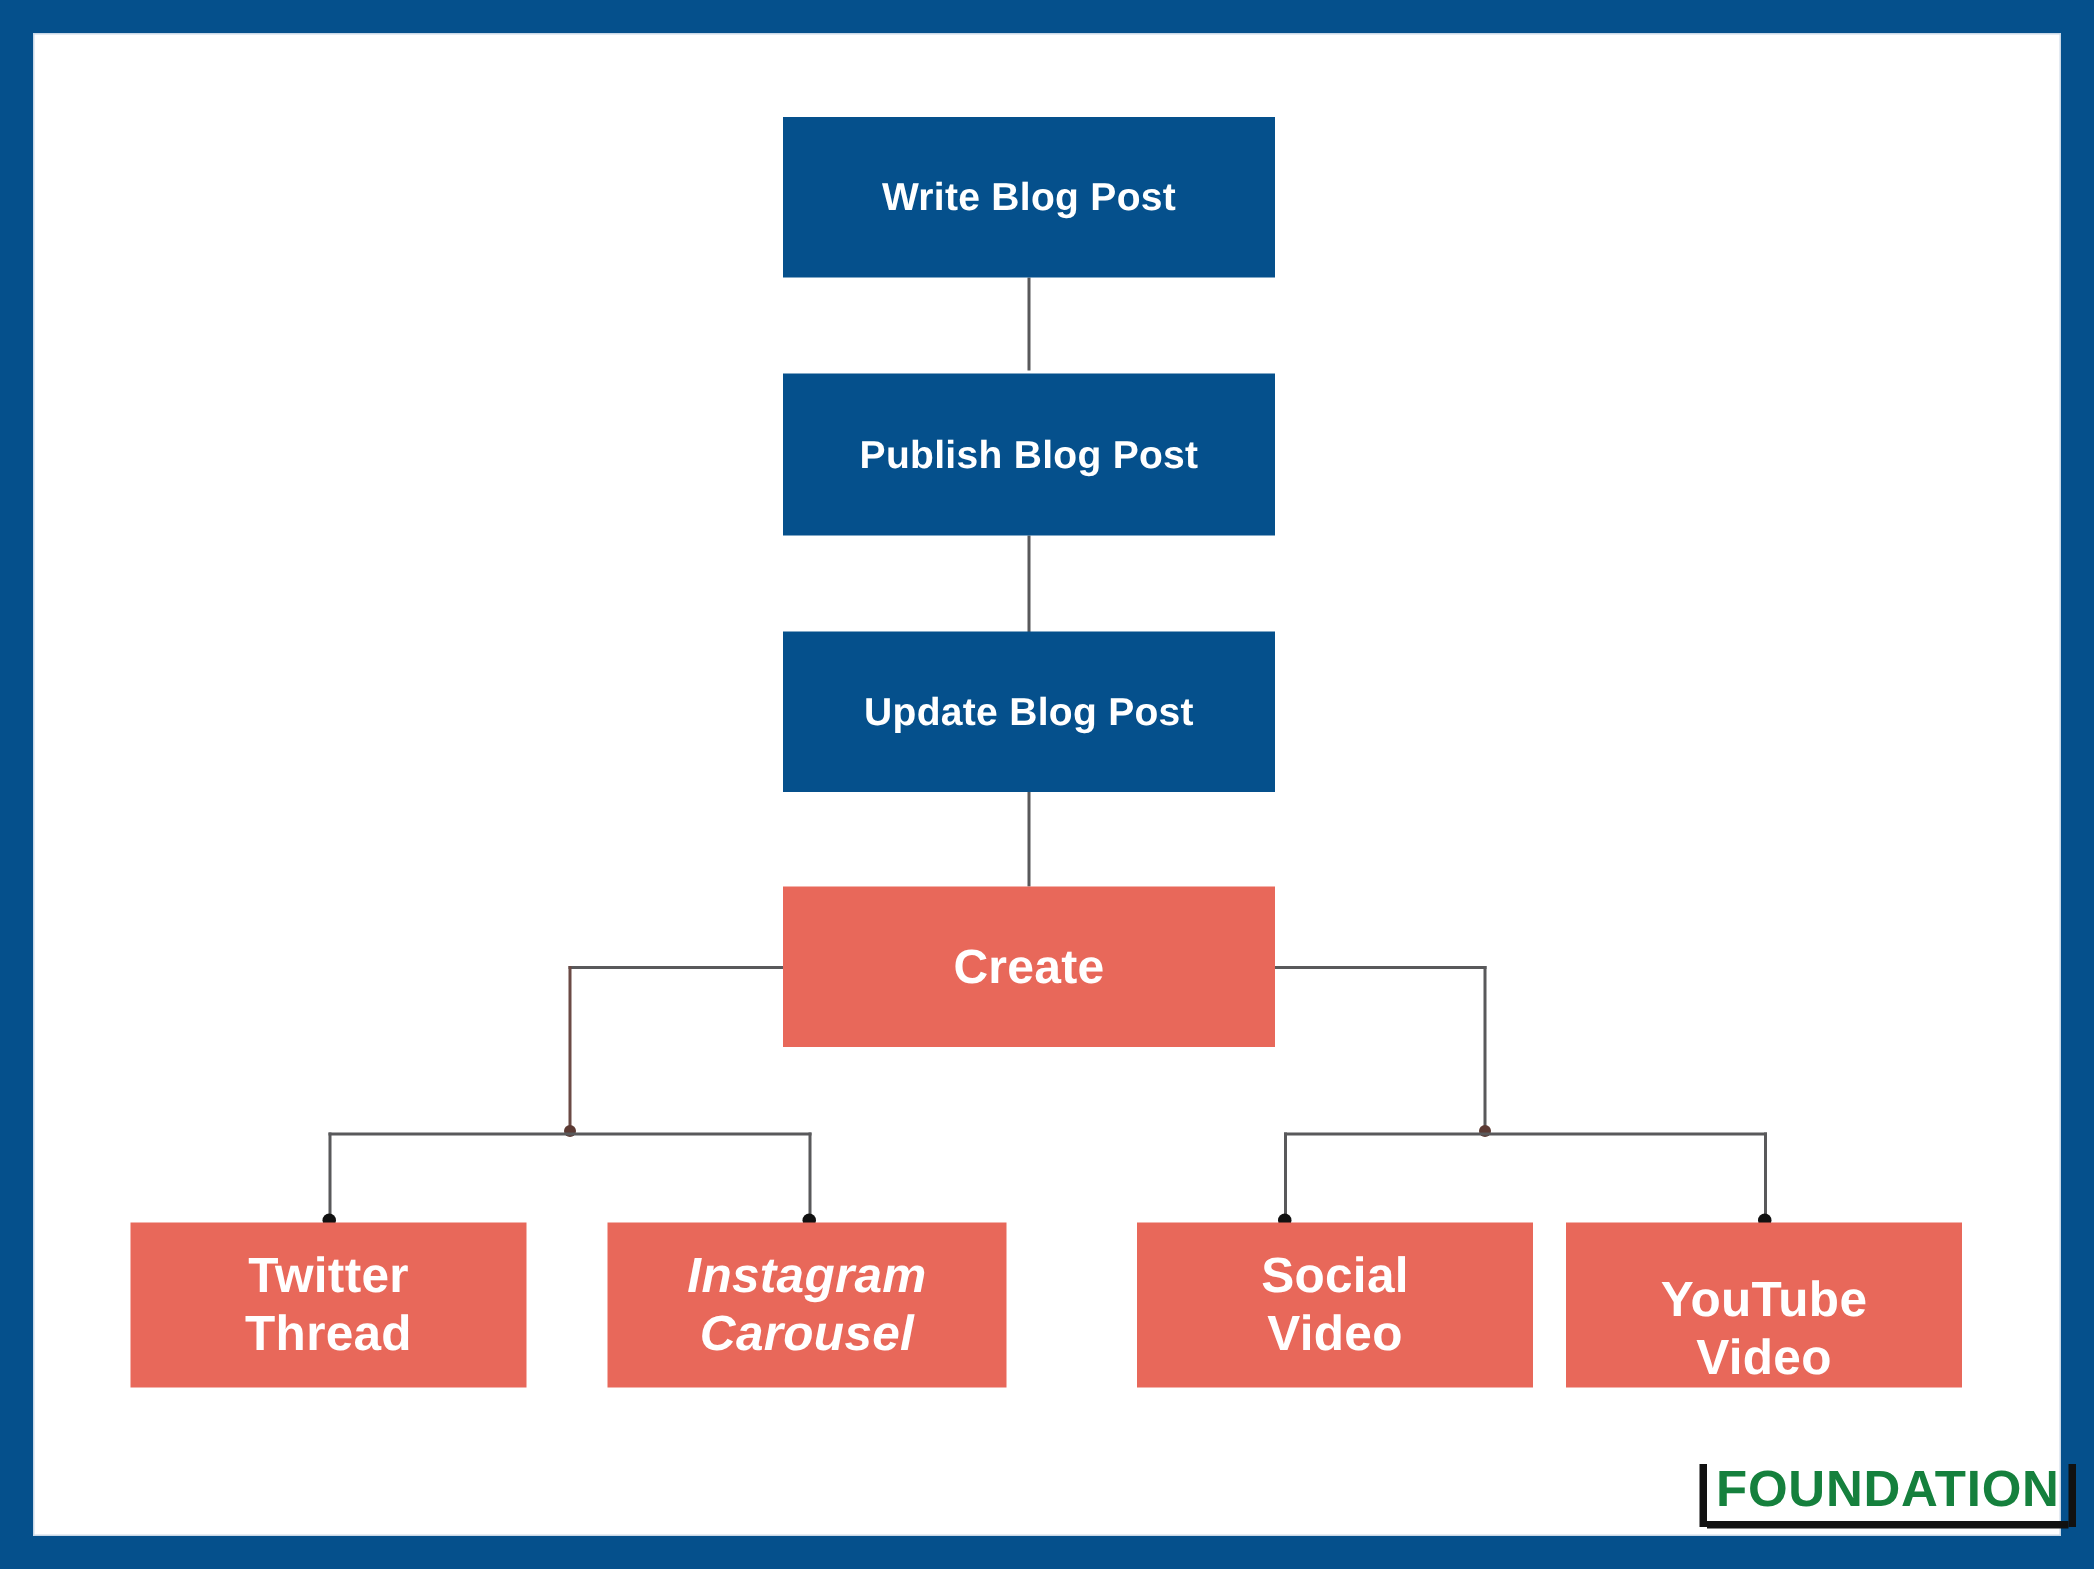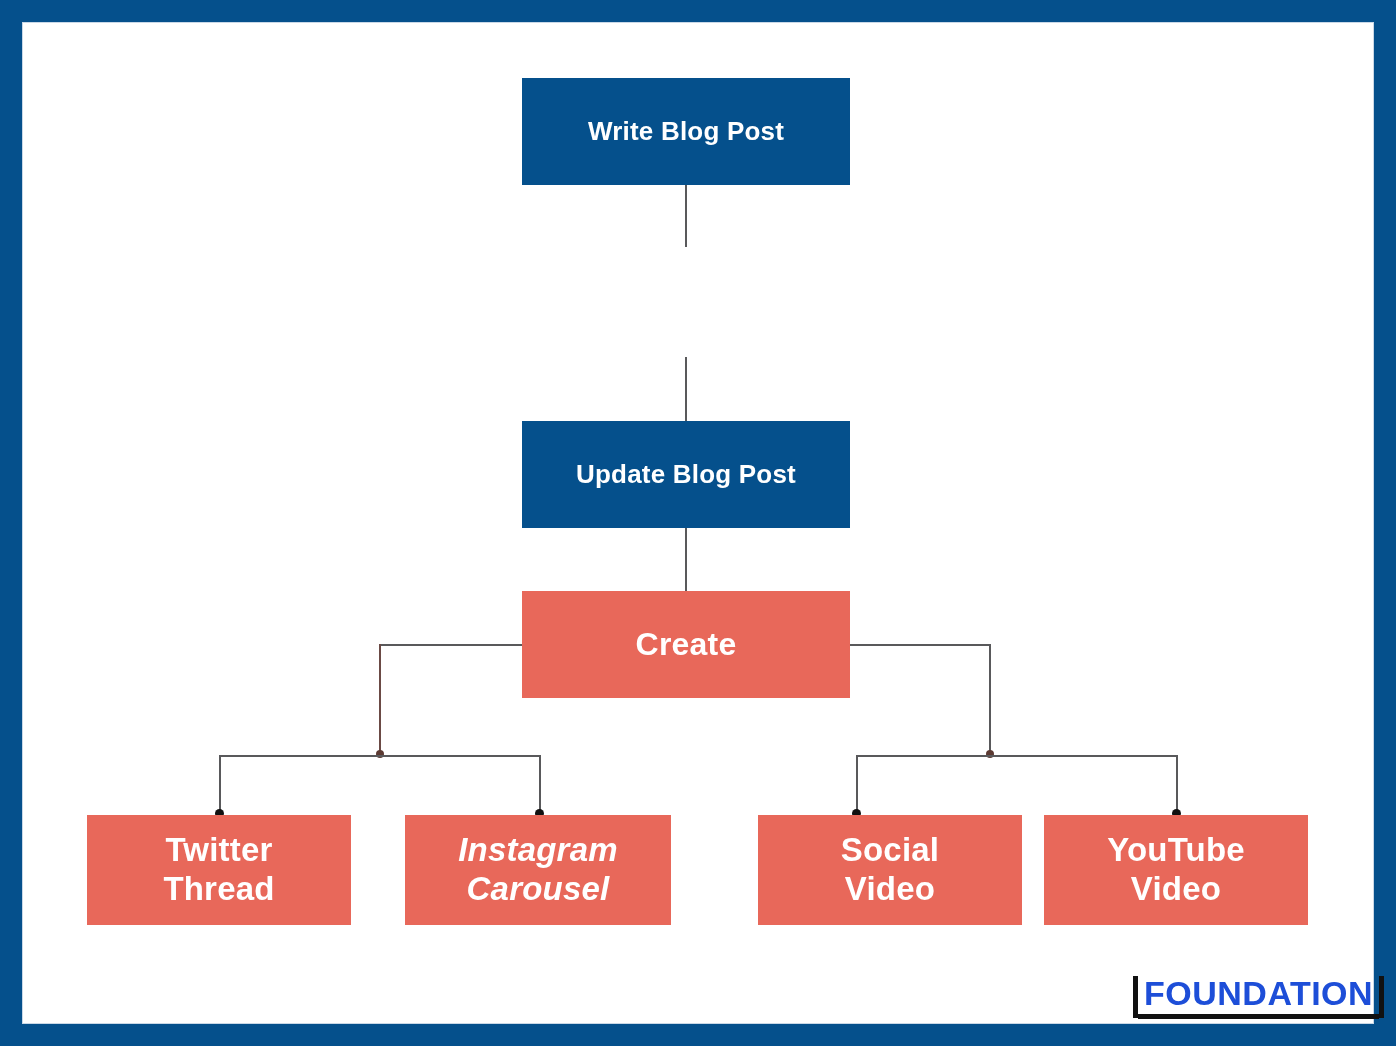--- a/index.html
+++ b/index.html
@@ -104,21 +104,21 @@
     background: #111111;
   }
   .brand .word {
     font-family: "Liberation Sans", sans-serif;
     font-weight: bold;
     font-size: 34px;
     letter-spacing: 0.5px;
     line-height: 1;
     padding: 1px 6px 4px 6px;
     border-bottom: 5px solid #111111;
-    color: #1d4ed8;
+    color: #15803d;
   }
 </style>
 </head>
 <body>
 
 <div id="canvas">
 
   <div class="frame-outer"></div>
   <div class="frame-inner"></div>
 
@@ -143,20 +143,23 @@
     <div class="edge-h" style="left:856px; top:755px; width:322px;"></div>
     <div class="edge-v" style="left:856px; top:755px; height:60px;"></div>
     <div class="edge-v" style="left:1176px; top:755px; height:60px;"></div>
     <div class="dot" style="left:852px; top:809px;"></div>
     <div class="dot" style="left:1172px; top:809px;"></div>
 
     <div class="node blue" style="left:522px; top:78px; width:328px; height:107px;">
       <span class="node-label">Write Blog Post</span>
     </div>
 
+    <div class="node blue" style="left:522px; top:249px; width:328px; height:108px;">
+      <span class="node-label">Publish Blog Post</span>
+    </div>
 
     <div class="node blue" style="left:522px; top:421px; width:328px; height:107px;">
       <span class="node-label">Update Blog Post</span>
     </div>
 
     <div class="node coral" style="left:522px; top:591px; width:328px; height:107px;">
       <span class="node-label">Create</span>
     </div>
 
     <div class="node leaf" style="left:87px; top:815px; width:264px; height:110px;">
@@ -167,21 +170,21 @@
     <div class="node leaf" style="left:405px; top:815px; width:266px; height:110px;font-style:italic;">
       <span class="node-label">Instagram
 Carousel</span>
     </div>
 
     <div class="node leaf" style="left:758px; top:815px; width:264px; height:110px;">
       <span class="node-label">Social
 Video</span>
     </div>
 
-    <div class="node leaf" style="left:1044px; top:815px; width:264px; height:110px;">
+    <div class="node leaf" style="left:1044px; top:815px; width:264px; height:110px;align-items:flex-end;">
       <span class="node-label">YouTube
 Video</span>
     </div>
 
     <div class="brand" style="left:1133px; top:974px; height:46px;">
       <div class="bar" style="height:42px;"></div>
       <div class="word">FOUNDATION</div>
       <div class="bar" style="height:42px;"></div>
     </div>
 

